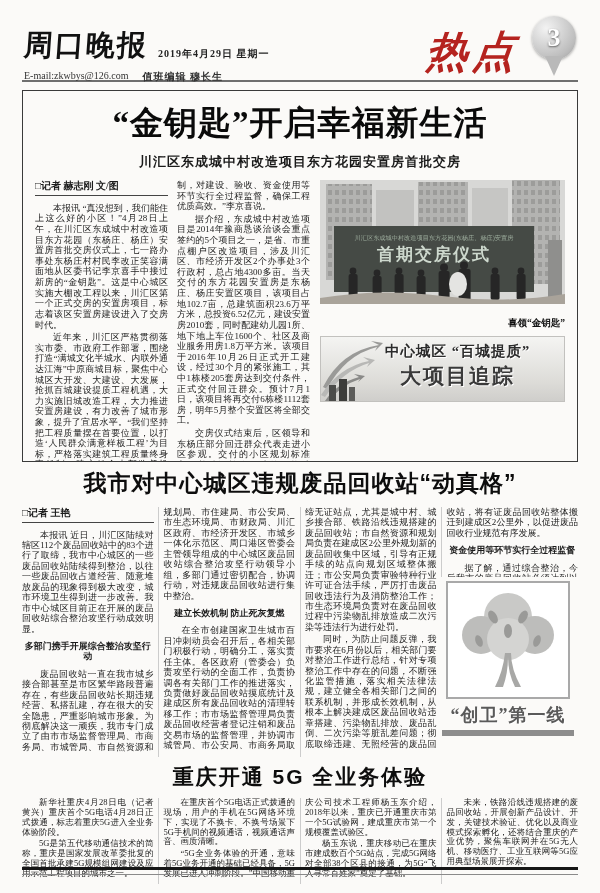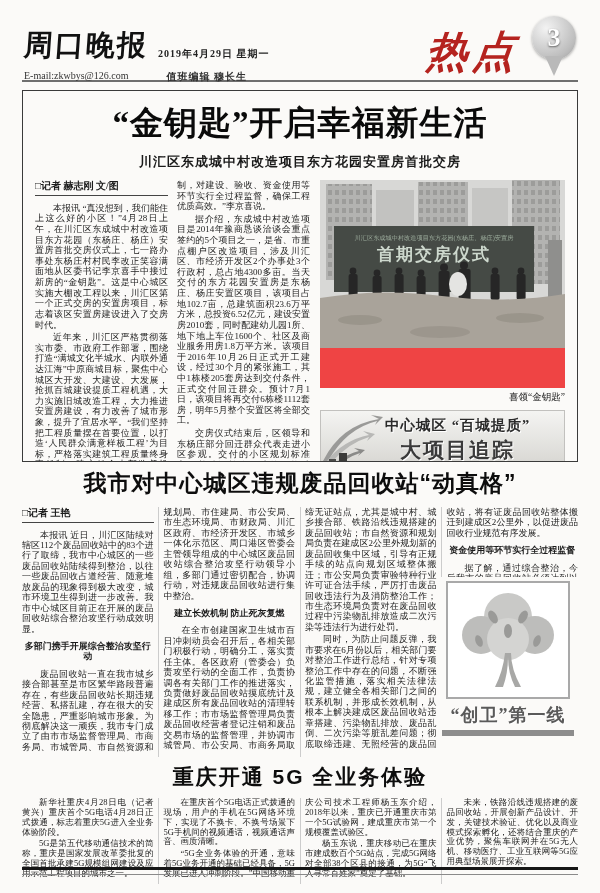--- a/index.html
+++ b/index.html
@@ -8,21 +8,21 @@
   .page {
     position:relative; width:600px; height:893px; margin:0 auto;
     background:#fbfaf8; overflow:hidden; padding:0 22px;
   }
   
   .header { position:relative; height:82px; border-bottom:2px solid #6f6f6f; }
   .header-left { position:absolute; left:2px; top:26px; }
   .masthead-row { display:flex; align-items:flex-end; gap:10px; }
   .masthead { font-size:29px; font-weight:900; letter-spacing:2px; transform:skewX(-4deg); color:#111; }
   .issue-date { font-size:10px; font-weight:bold; color:#222; padding-bottom:5px; letter-spacing:1px; }
-  .contact-row { margin-top:4px; font-size:10px; color:#333; display:flex; gap:38px; }
+  .contact-row { margin-top:4px; font-size:10px; color:#333; display:flex; gap:14px; }
   .contact-row .bold { font-weight:bold; letter-spacing:1px; }
   .section-wrap { position:absolute; right:58px; top:24px; }
   .section-name { font-size:42px; font-weight:900; color:#b5231f; letter-spacing:5px; transform:skewX(-6deg); font-style:italic; }
   .page-pin { position:absolute; right:2px; top:16px; width:44px; height:58px; z-index:3; }
   .pin-circle {
     width:44px; height:44px; border-radius:50%;
     background:radial-gradient(circle at 32% 28%, #f3f3f3, #bdbdbd 70%, #9a9a9a);
     box-shadow:0 1px 3px rgba(0,0,0,.35);
     display:flex; align-items:center; justify-content:center;
     font-size:26px; font-weight:bold; color:#fff; text-shadow:0 1px 2px #555;
@@ -38,22 +38,22 @@
   .a1-subtitle { text-align:center; font-size:13px; font-weight:bold; color:#1a1a1a; margin:7px 0 9px; letter-spacing:1px; }
   .a1-body { display:flex; gap:10px; }
   .a1-textcols {
     width:303px; height:292px; overflow:hidden;
     column-count:2; column-gap:9px; column-fill:auto;
     font-size:9px; line-height:1.18; text-align:justify; color:#1c1c1c;
   }
   .byline { font-size:10px; font-weight:bold; border-bottom:1px solid #444; padding-bottom:3px; margin-bottom:7px; }
   .a1-textcols p, .a2-cols p, .a3-cols p { text-indent:2em; margin-bottom:2px; }
   .a1-right { width:245px; }
-  .photo-frame { width:245px; height:208px; background:#ef4444; overflow:hidden; }
-  .photo-caption { text-align:right; font-size:9.5px; font-weight:normal; margin-top:3px; color:#111; }
+  .photo-frame { width:245px; height:124px; background:#ef4444; overflow:hidden; }
+  .photo-caption { text-align:right; font-size:9.5px; font-weight:bold; margin-top:13px; color:#111; }
   .tracker-banner {
     margin-top:6px; width:245px; height:66px; position:relative;
     background:linear-gradient(180deg,#f4f4f2 0%,#dddcd8 70%,#cfcecb 100%);
     border:1px solid #c2c1be; overflow:hidden;
   }
   .tracker-text { position:absolute; left:64px; top:5px; text-align:center; }
   .tracker-line1 { font-size:14.5px; font-weight:900; color:#2b2b2b; letter-spacing:1px; text-shadow:1px 1px 0 #fff;text-align:center; }
   .tracker-line2 { font-size:21px; font-weight:900; color:#3a3a3a; letter-spacing:2px; text-shadow:1px 1px 0 #fff; margin-top:1px; }
   
   .article2 { margin-top:6px; }

